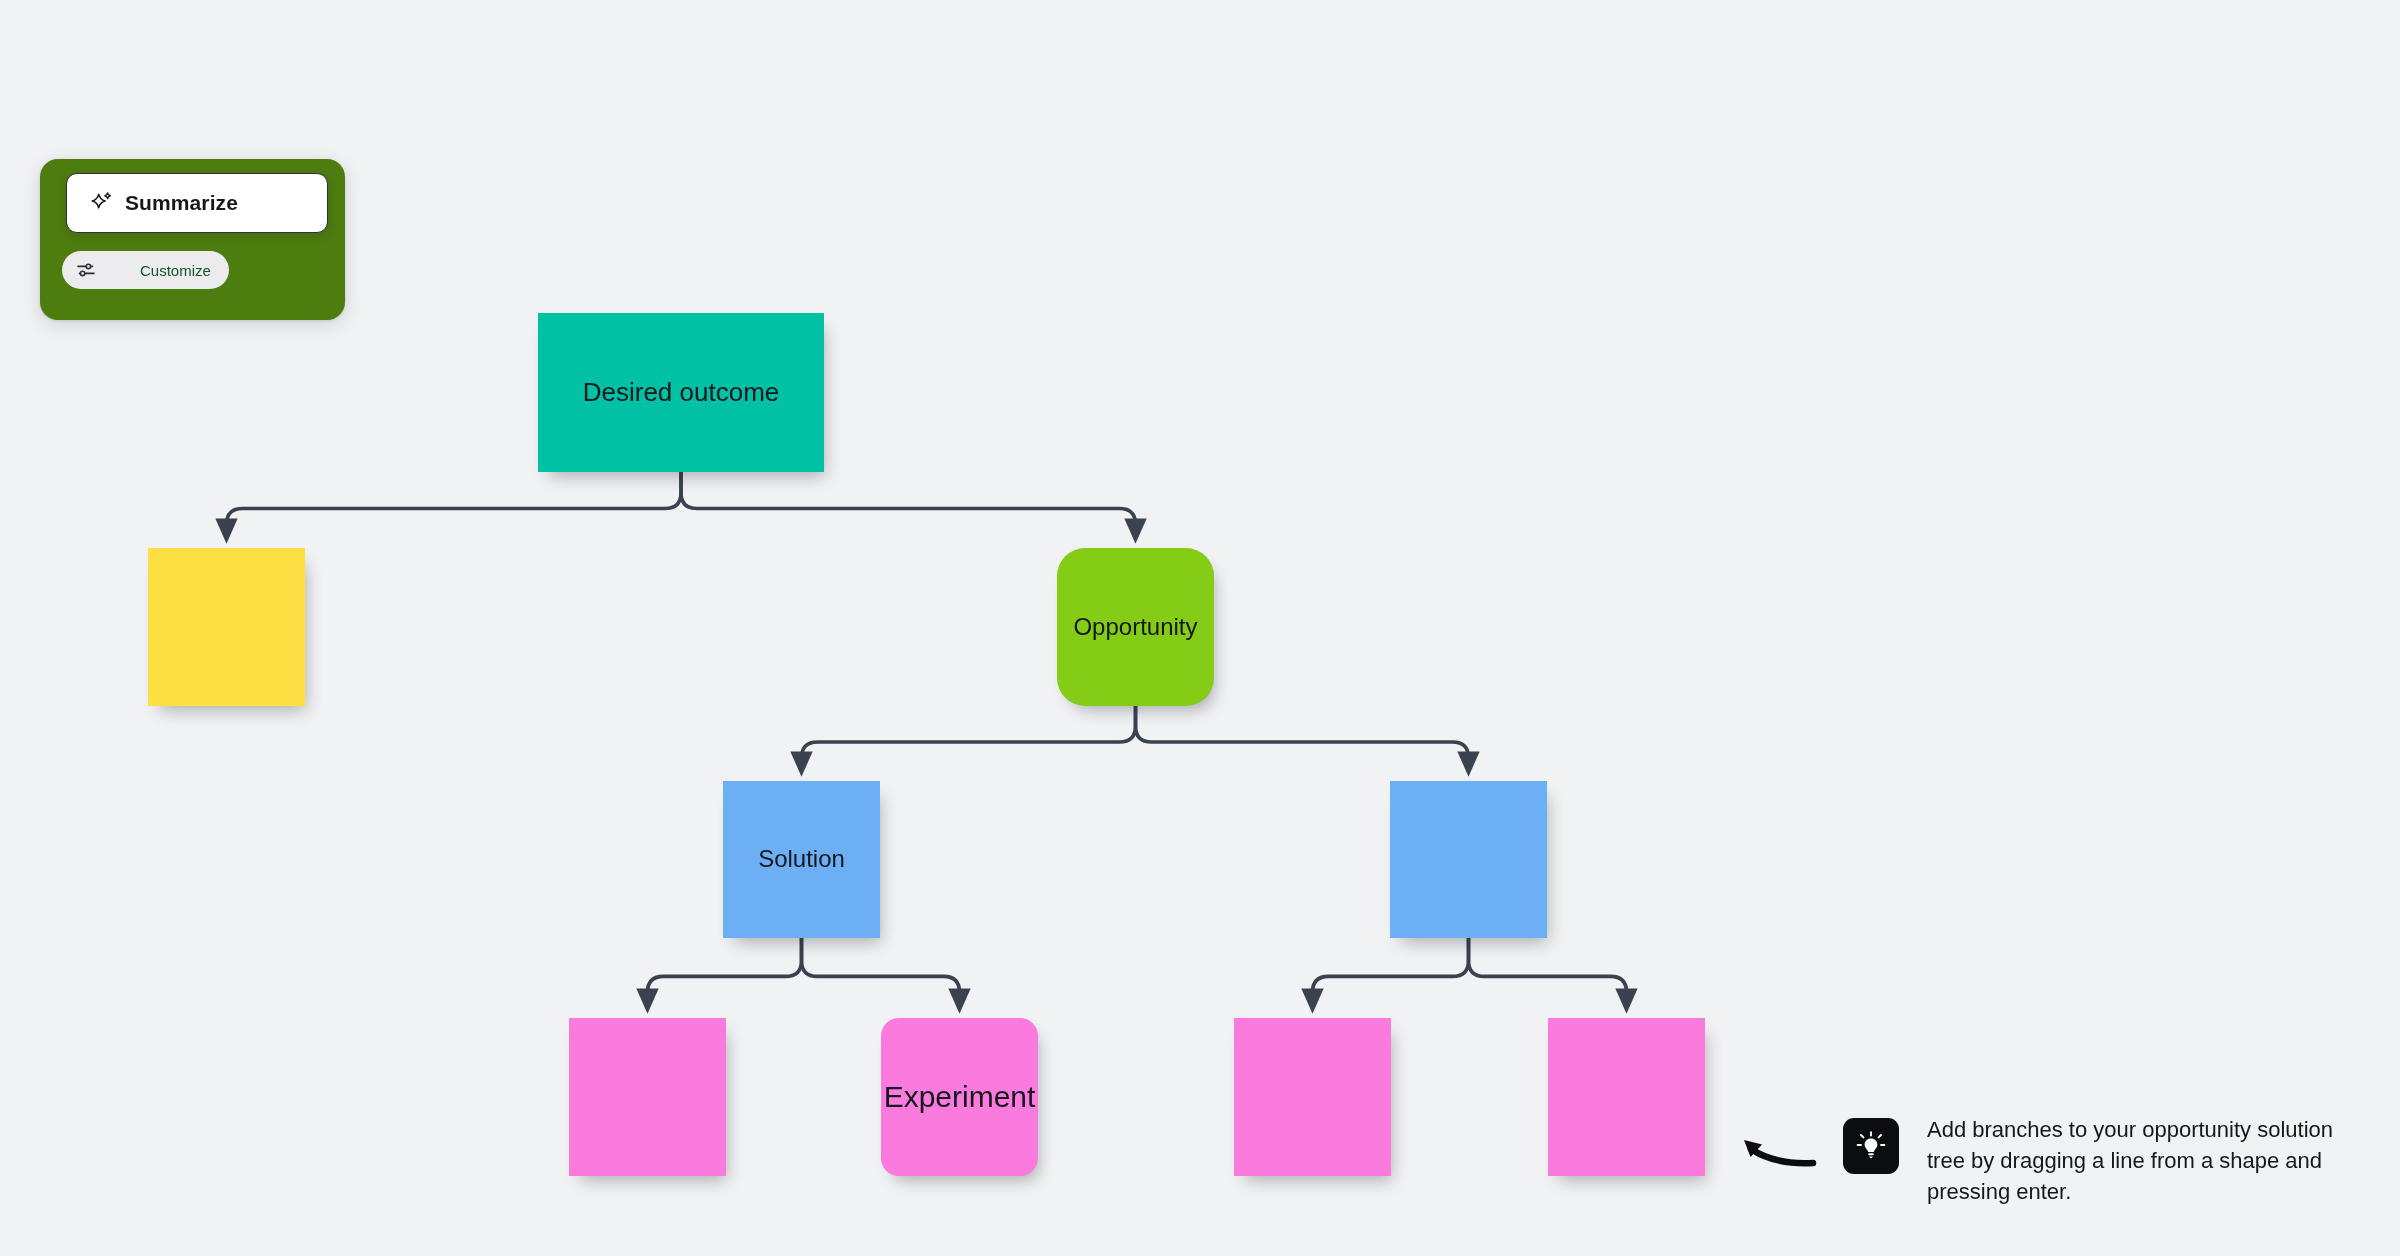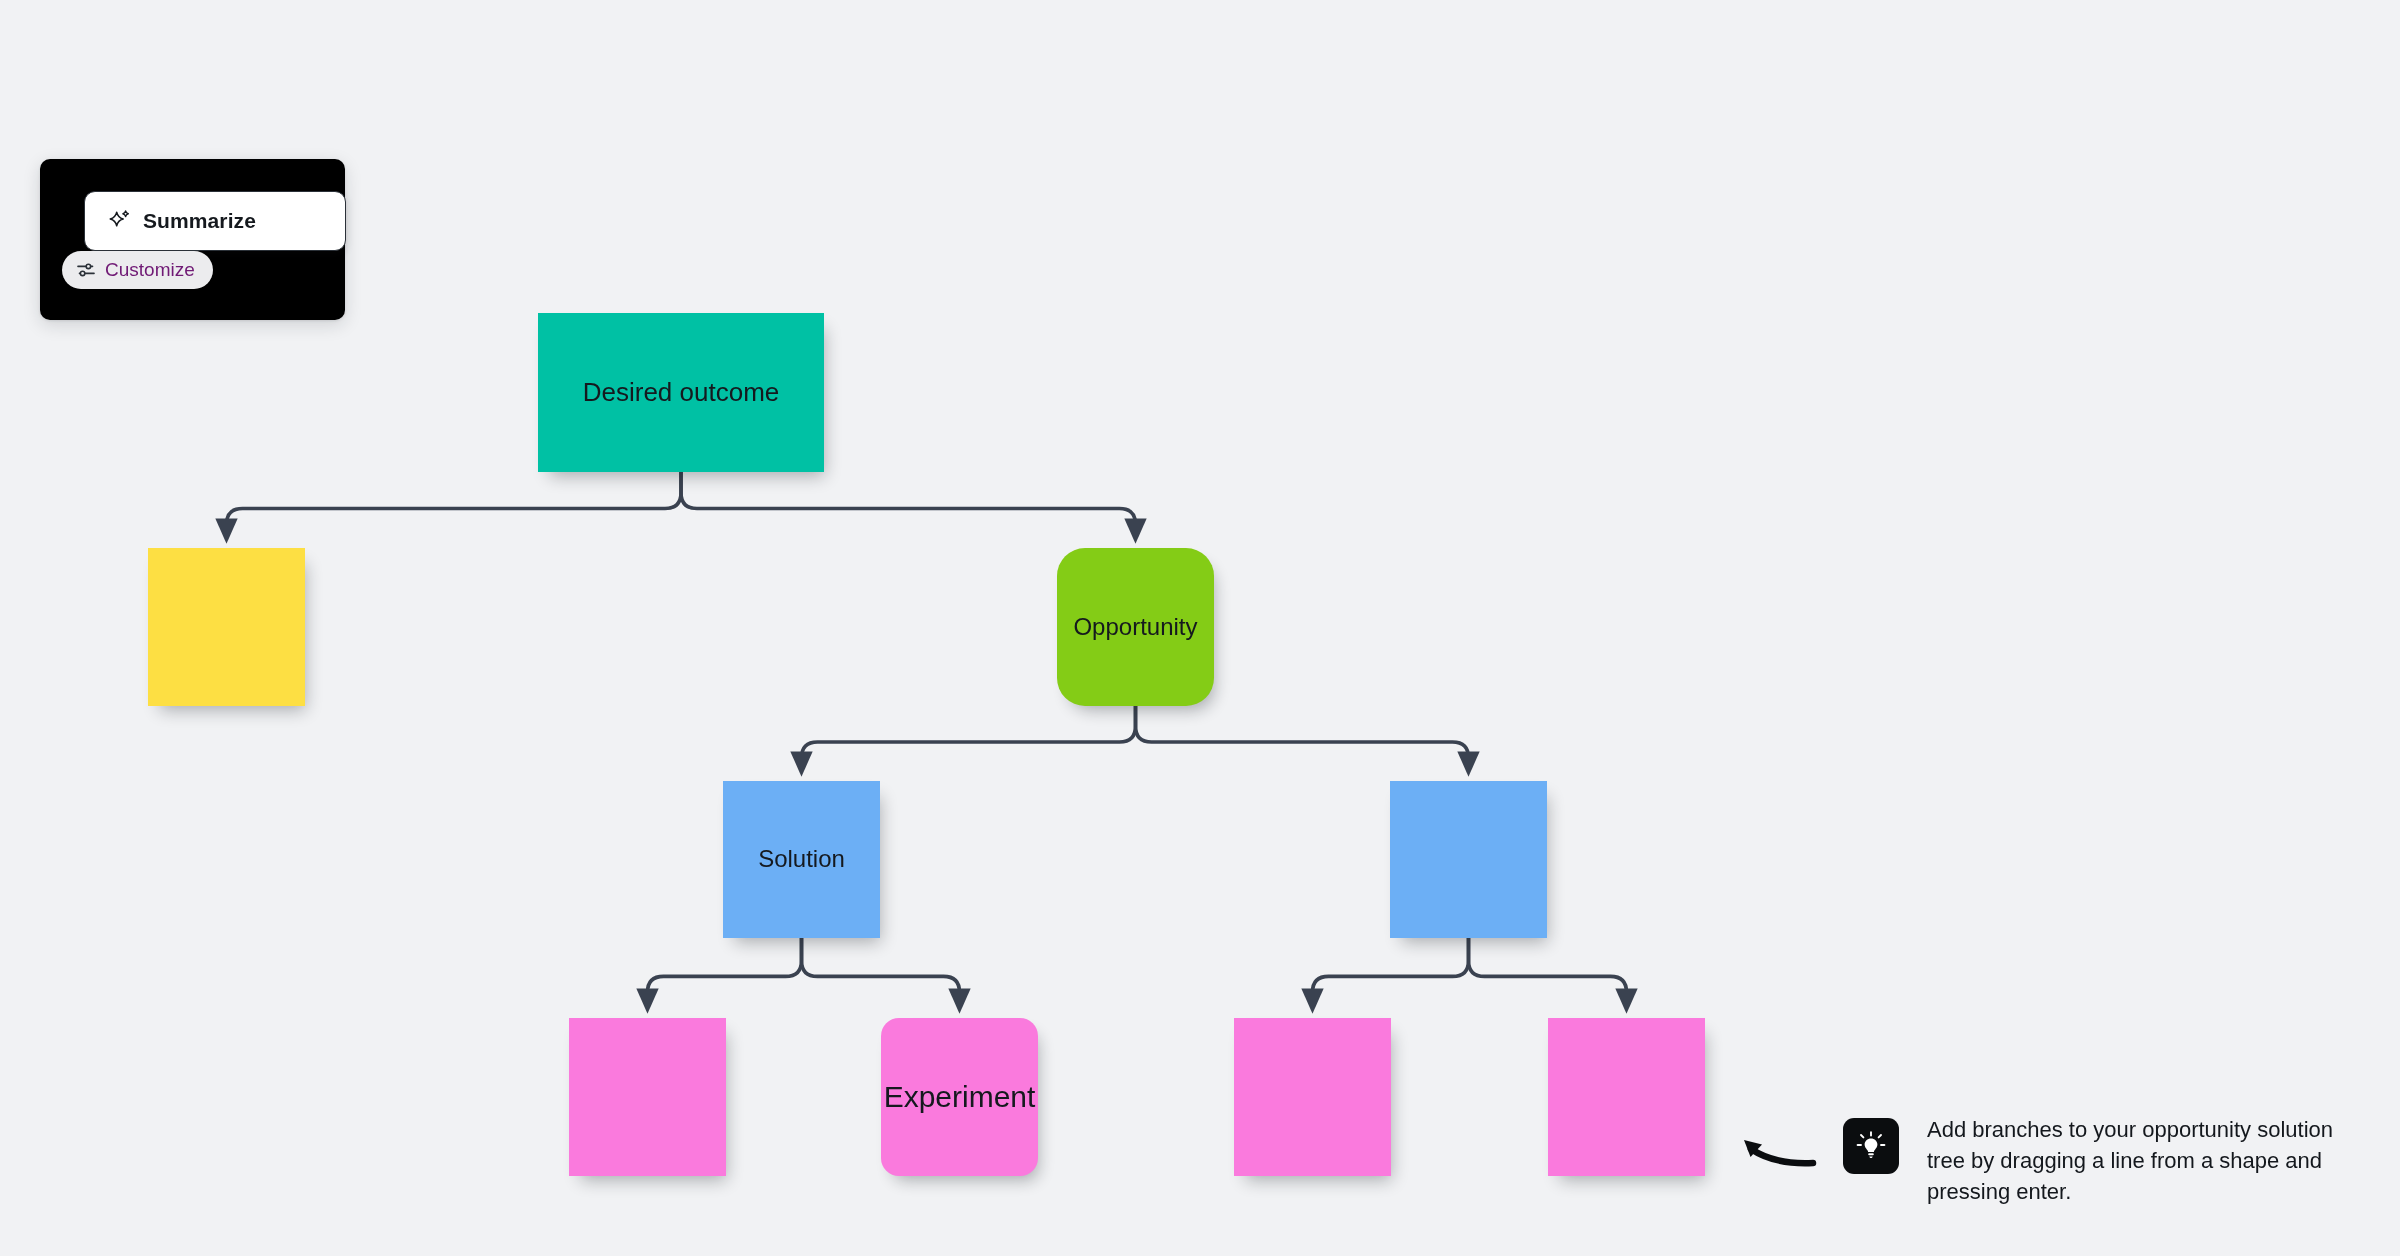--- a/index.html
+++ b/index.html
@@ -74,24 +74,24 @@
     letter-spacing: 0.1px;
   }
 
   #brainstorm-button { left: 127px; top: 63px; width: 196px; }
 
   #summarize-panel {
     position: absolute;
     z-index: 20;
     left: 40px; top: 159px;
     width: 305px; height: 161px;
-    background: #000000;
-    border-radius: 10px;
+    background: #4d7c0f;
+    border-radius: 18px;
     box-shadow: 0 5px 18px rgba(22,26,33,0.14), 0 1px 3px rgba(22,26,33,0.10);
-    padding: 22px;
+    padding: 4px;
   }
   #summarize-button {
     position: relative;
     left: 22px; top: 10px;
     width: 262px; height: 60px;
     border-radius: 11px;
   }
   #customize-chip {
     position: absolute;
     left: 62px; top: 251px;
@@ -99,22 +99,23 @@
     display: flex;
     align-items: center;
     gap: 9px;
     height: 38px;
     padding: 0 18px 0 14px;
     background: #ECECEE;
     border-radius: 19px;
     cursor: pointer;
   }
   #customize-chip .chip-label {
-    font-size: 19px;
-    color: #701a75;
+    font-size: 15px;
+    color: #14532d;
+    margin-left: 35px;
   }
 
   .sparkle-icon { display: block; width: 26px; height: 26px; flex: 0 0 auto; }
   .tune-icon    { display: block; width: 20px; height: 20px; flex: 0 0 auto; }
 
   
   #hint-group {
     position: absolute;
     z-index: 20;
     left: 1735px; top: 1108px;

